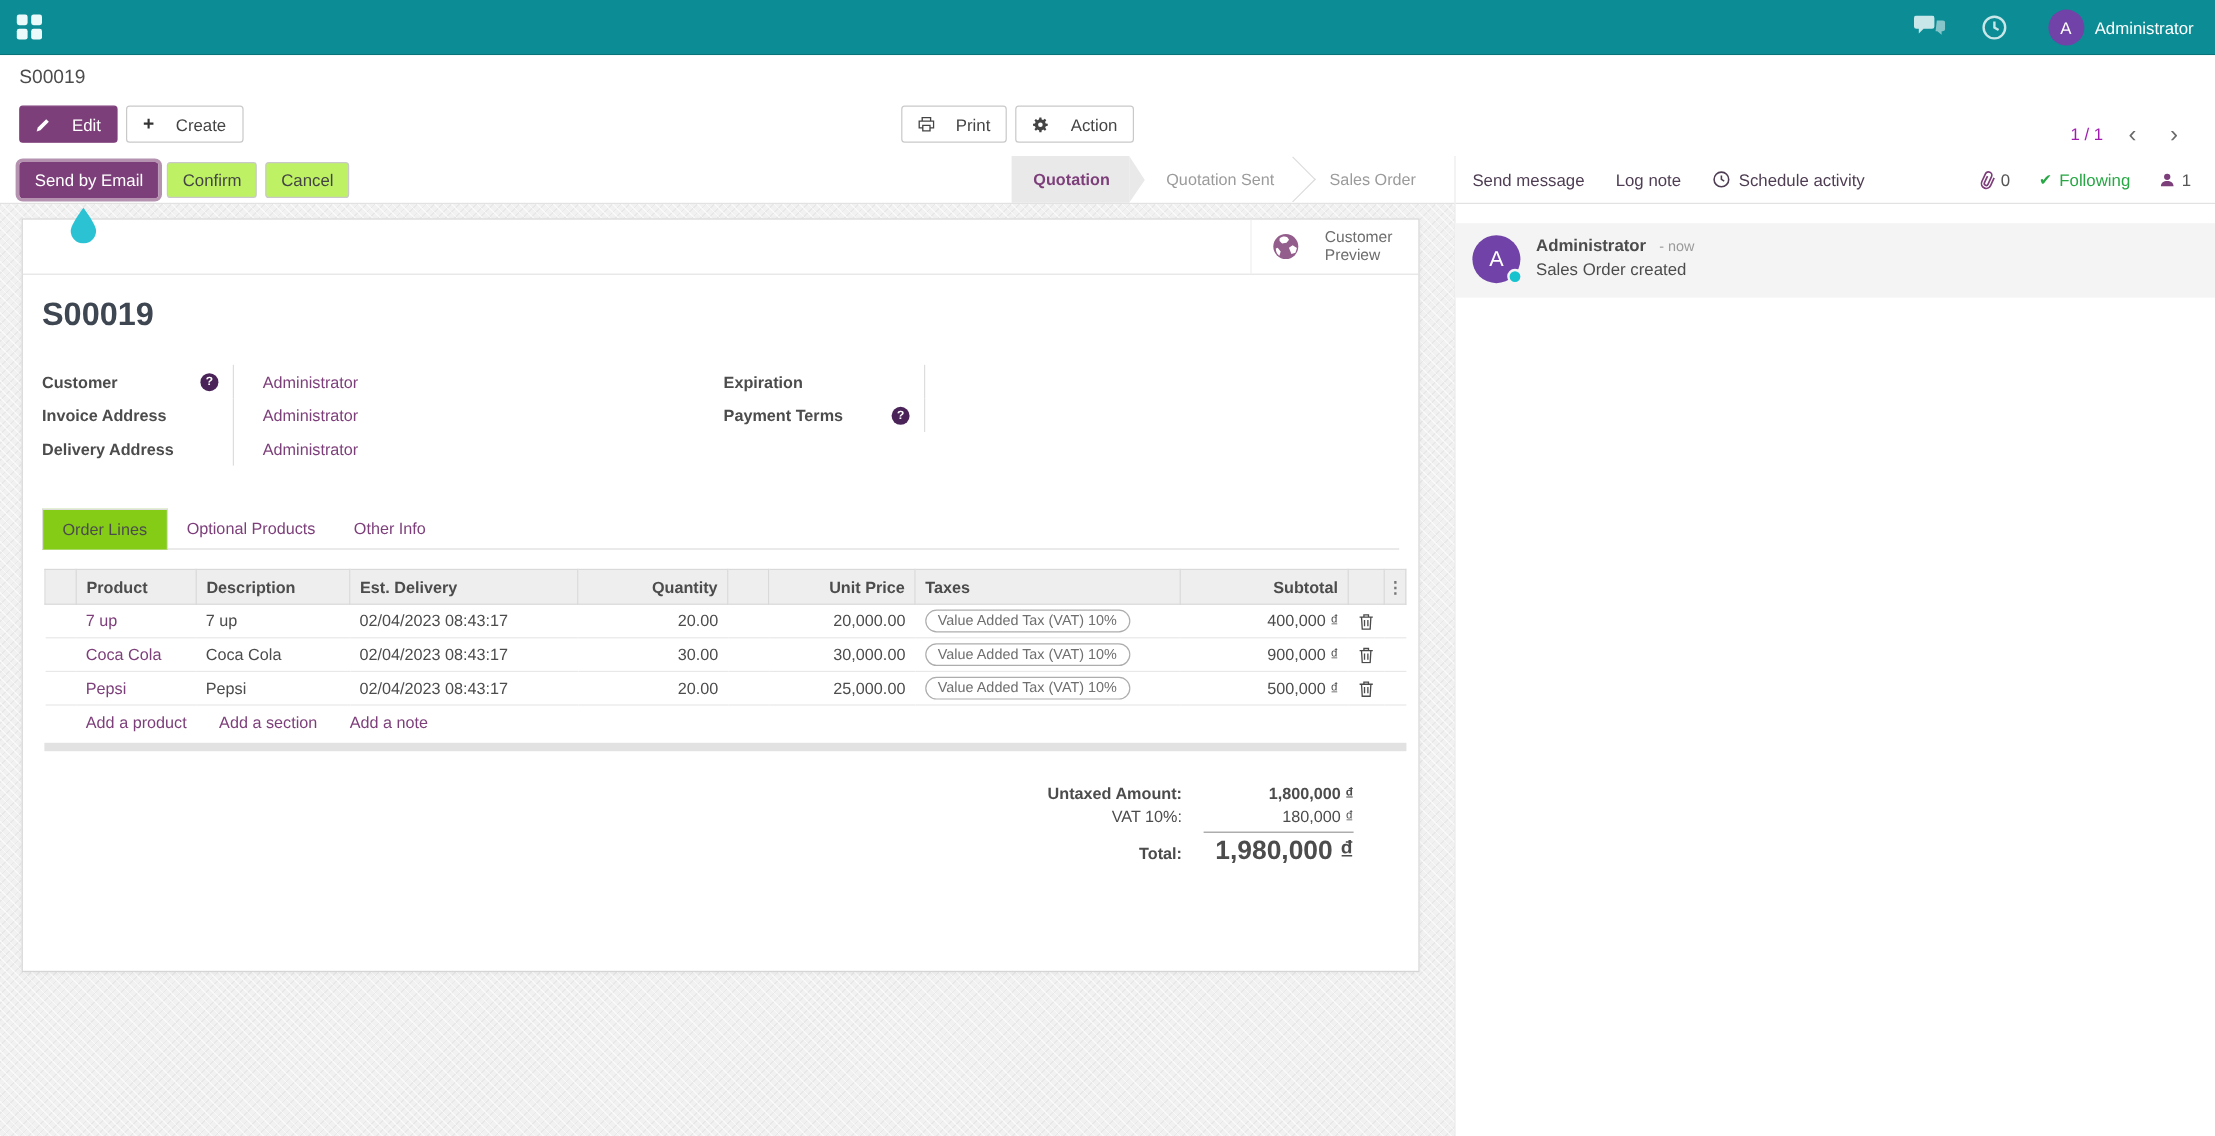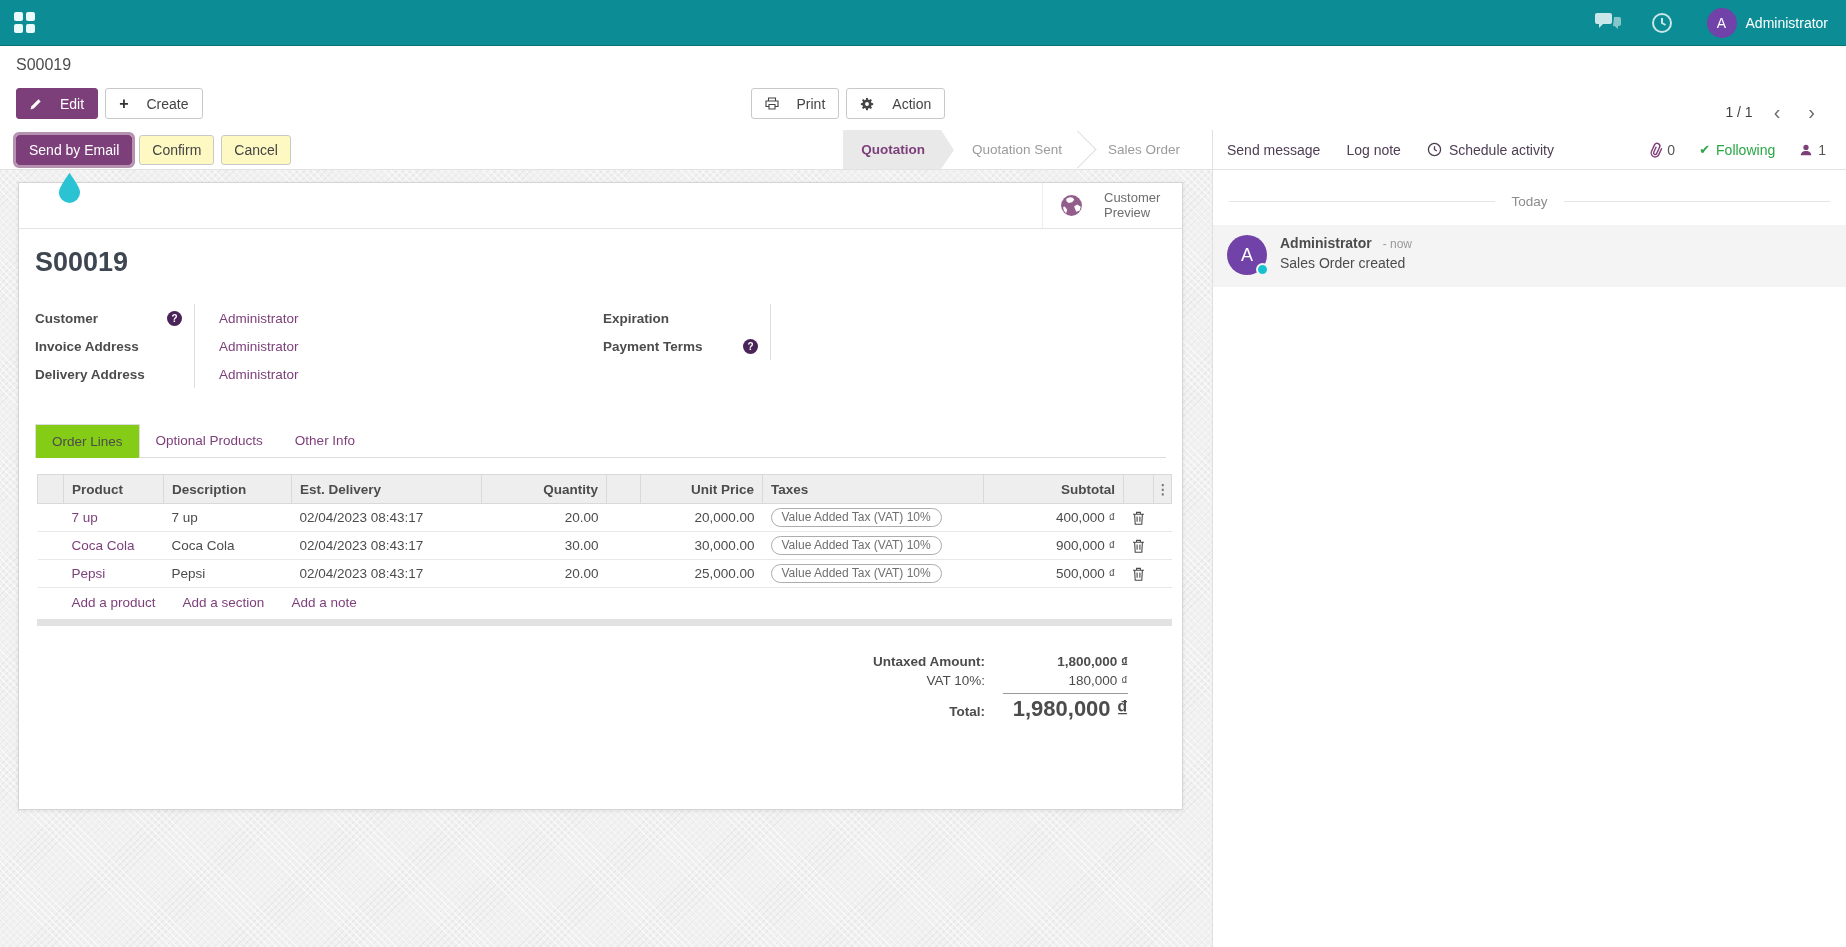--- a/index.html
+++ b/index.html
@@ -22,33 +22,33 @@
   .control-panel { height:84px; background:#fff; position:relative; padding:10px 16px 0 16px; }
   .breadcrumb { font-size:16px; color:#4c4c4c; height:26px; }
   .btn-row { margin-top:6px; display:flex; align-items:center; }
   .btn { display:inline-flex; align-items:center; gap:18px; height:31px; padding:0 13px;
     font-size:14px; border-radius:3px; border:1px solid #c9c9c9; background:#fff; color:#444;
     cursor:pointer; white-space:nowrap; }
   .btn-primary { background:#7d3f7a; border-color:#7d3f7a; color:#fff; }
   .btn + .btn { margin-left:7px; }
   .mid-buttons { margin-left:548px; display:flex; }
   .pager { position:absolute; right:24px; top:56px; display:flex; align-items:center; gap:14px; }
-  .pager-count { color:#404040; }
+  .pager-count { color:#a21caf; }
   .pager-arrow { color:#6a6a6a; font-size:20px; line-height:20px; padding:0 7px; cursor:pointer; }
   .plus-glyph { font-size:16px; font-weight:700; color:#333; }
 
   
   .split { display:flex; height:817px; }
   .left-pane { width:1213px; border-right:1px solid #e0e0e0; display:flex; flex-direction:column; }
 
   
   .statusbar { height:40px; background:#fff; border-bottom:1px solid #e2e2e2;
     display:flex; align-items:center; padding-left:16px; position:relative; }
   .sb-btn { height:30px; padding:0 12px; font-size:14px; border:1px solid #c9c9c9;
-    border-radius:3px; background:#fef9c3; color:#444; cursor:pointer; }
+    border-radius:3px; background:#bef264; color:#444; cursor:pointer; }
   .sb-btn + .sb-btn { margin-left:7px; }
   .sb-highlight { background:#7d3f7a; border-color:#7d3f7a; color:#fff;
     outline:3px solid #b492b0; }
   .status-steps { margin-left:auto; display:flex; align-items:stretch; height:100%;
     margin-right:14px; font-size:13.5px; }
   .step { display:flex; align-items:center; padding:0 18px; color:#9b9b9b; cursor:pointer; }
   .step-active { position:relative; background:#e9e9e9; color:#7d3f7a; font-weight:700;
     padding:0 16px 0 18px; margin-right:13px; cursor:pointer; display:flex; align-items:center; }
   .step-active::after { content:""; position:absolute; right:-13px; top:0;
     border-left:13px solid #e9e9e9; border-top:20px solid transparent;
@@ -441,21 +441,20 @@
         <span class="ch-count">
           <svg width="14" height="14" viewBox="0 0 16 16">
             <circle cx="8" cy="5" r="3" fill="#7d3f7a"></circle>
             <path d="M2 14c0-3.3 2.7-5 6-5s6 1.7 6 5z" fill="#7d3f7a"></path>
           </svg>
           <span>1</span>
         </span>
       </div>
     </div>
 
-    <div class="today-divider">Today</div>
 
     <div class="message">
       <div class="avatar-lg">
         <span>A</span>
         <span class="presence-dot"></span>
       </div>
       <div>
         <div>
           <span class="msg-author">Administrator</span>
           <span class="msg-time">- now</span>

